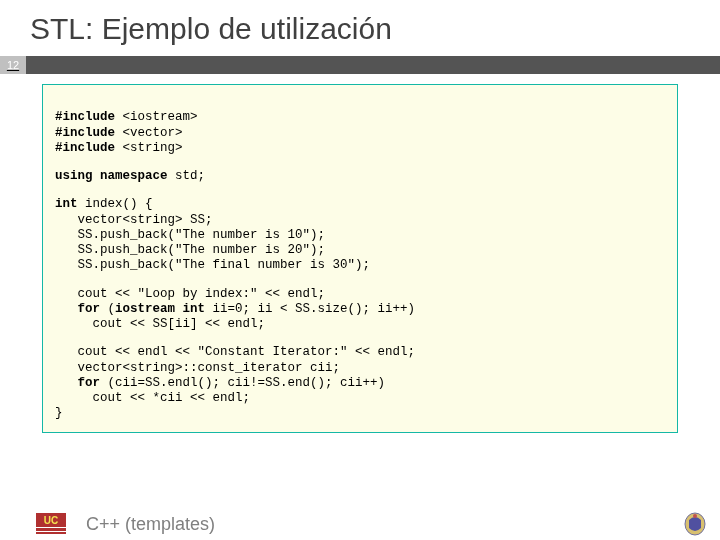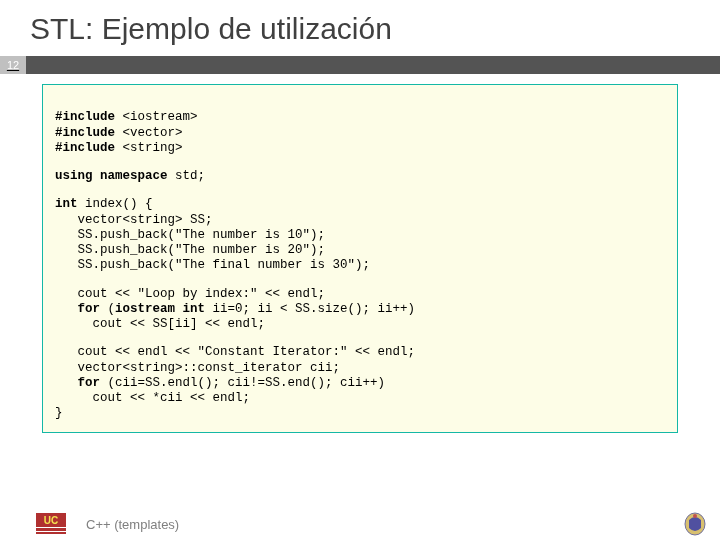--- a/index.html
+++ b/index.html
@@ -64,21 +64,21 @@
     width: 34px;
     height: 24px;
     margin-left: 14px;
     display: flex;
     flex-direction: column;
     align-items: center;
     justify-content: center;
   }
   .logo-left svg { display: block; }
   .footer-text {
-    font-size: 13px;
+    font-size: 18px;
     color: #808080;
     margin-left: 18px;
   }
   .logo-right {
     position: absolute;
     right: 12px;
     bottom: 4px;
     width: 26px;
     height: 26px;
   }

